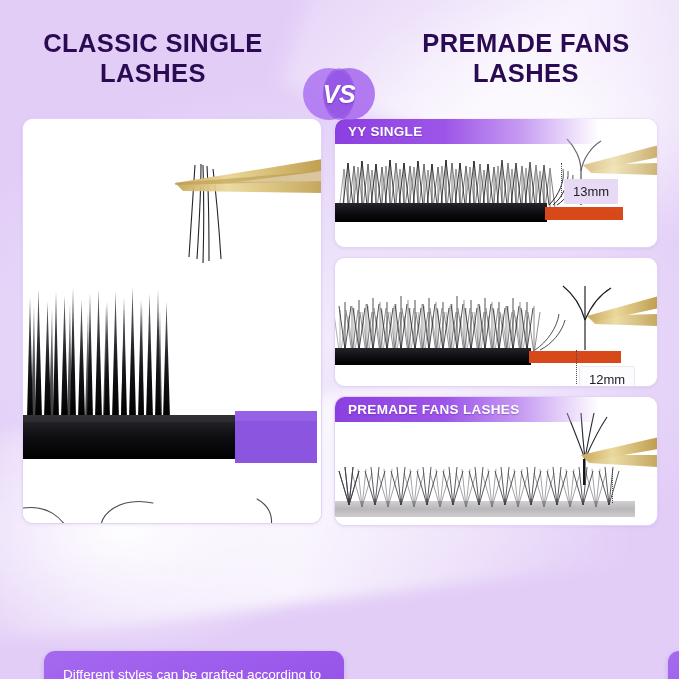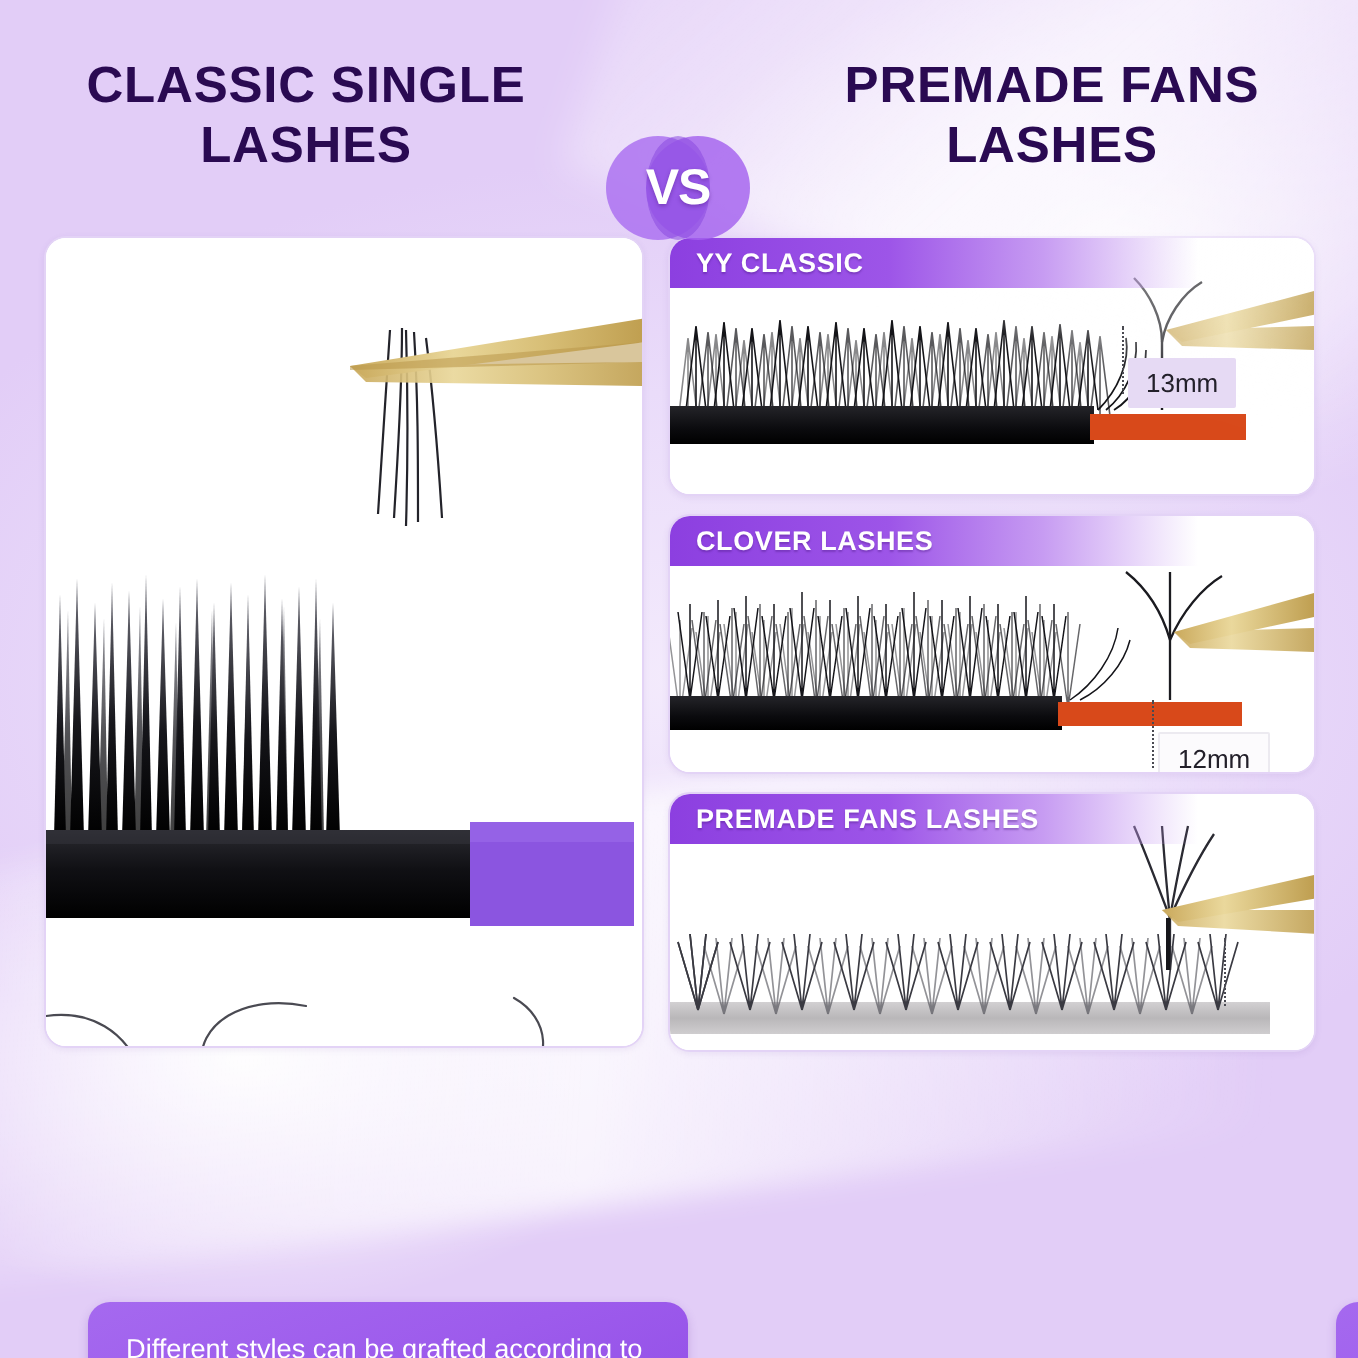--- a/index.html
+++ b/index.html
@@ -46,21 +46,21 @@
   .vs-badge .c1{left:0;background:#a96ef0;opacity:.82;}
   .vs-badge .c2{left:20px;background:#a362ee;opacity:.82;}
   .vs-badge .lens{
     position:absolute;left:20px;top:0;width:32px;height:52px;
     background:#8b4ae0;opacity:.55;
     border-radius:50% / 50%;
     clip-path:ellipse(16px 26px at 50% 50%);
   }
   .vs-badge .vs{
     position:absolute;inset:0;display:flex;align-items:center;justify-content:center;
-    color:#fff;font-weight:bold;font-size:25px;letter-spacing:-.5px;
+    color:#fff;font-weight:bold;font-size:25px;font-style:italic;letter-spacing:-.5px;
     text-shadow:0 1px 2px rgba(60,10,110,.35);
   }
 
   
   .col{position:absolute;top:118px;}
   .col-left{left:22px;width:300px;}
   .col-right{left:334px;width:324px;}
 
   .card{
     background:#fff;border:1px solid #e3d3f6;border-radius:11px;
@@ -281,21 +281,21 @@
           </g>
         </svg>
 
         <div class="meas tag-lav" style="left:229px;top:60px;">
           <span class="tick"></span>
           <span class="box">13mm</span>
         </div>
       </div>
 
       <div class="banner">
-        <span>YY CLASSIC</span>
+        <span>YY SINGLE</span>
       </div>
     </div>
 
     <div class="card panel">
       <div class="photo">
         <svg viewBox="0 0 324 128" width="324" height="128">
           <defs>
             <linearGradient id="gold2" x1="0" y1="0" x2="1" y2="0">
               <stop offset="0%" stop-color="#caa95c"></stop>
                 <stop offset="40%" stop-color="#ead89c"></stop>
@@ -349,23 +349,20 @@
             <polygon points="252,58 324,56 324,68 260,66" fill="url(#gold2)" opacity=".9"></polygon>
           </g>
         </svg>
 
         <div class="meas tag-white" style="left:244px;top:70px;margin-top:38px;">
           <span class="tick"></span>
           <span class="box">12mm</span>
         </div>
       </div>
 
-      <div class="banner">
-        <span>CLOVER LASHES</span>
-      </div>
     </div>
 
     <div class="card panel">
       <div class="photo">
         <svg viewBox="0 0 324 128" width="324" height="128">
           <defs>
             <linearGradient id="gold3" x1="0" y1="0" x2="1" y2="0">
               <stop offset="0%" stop-color="#caa95c"></stop>
                 <stop offset="40%" stop-color="#ead89c"></stop>
                 <stop offset="100%" stop-color="#bd9c4d"></stop>

